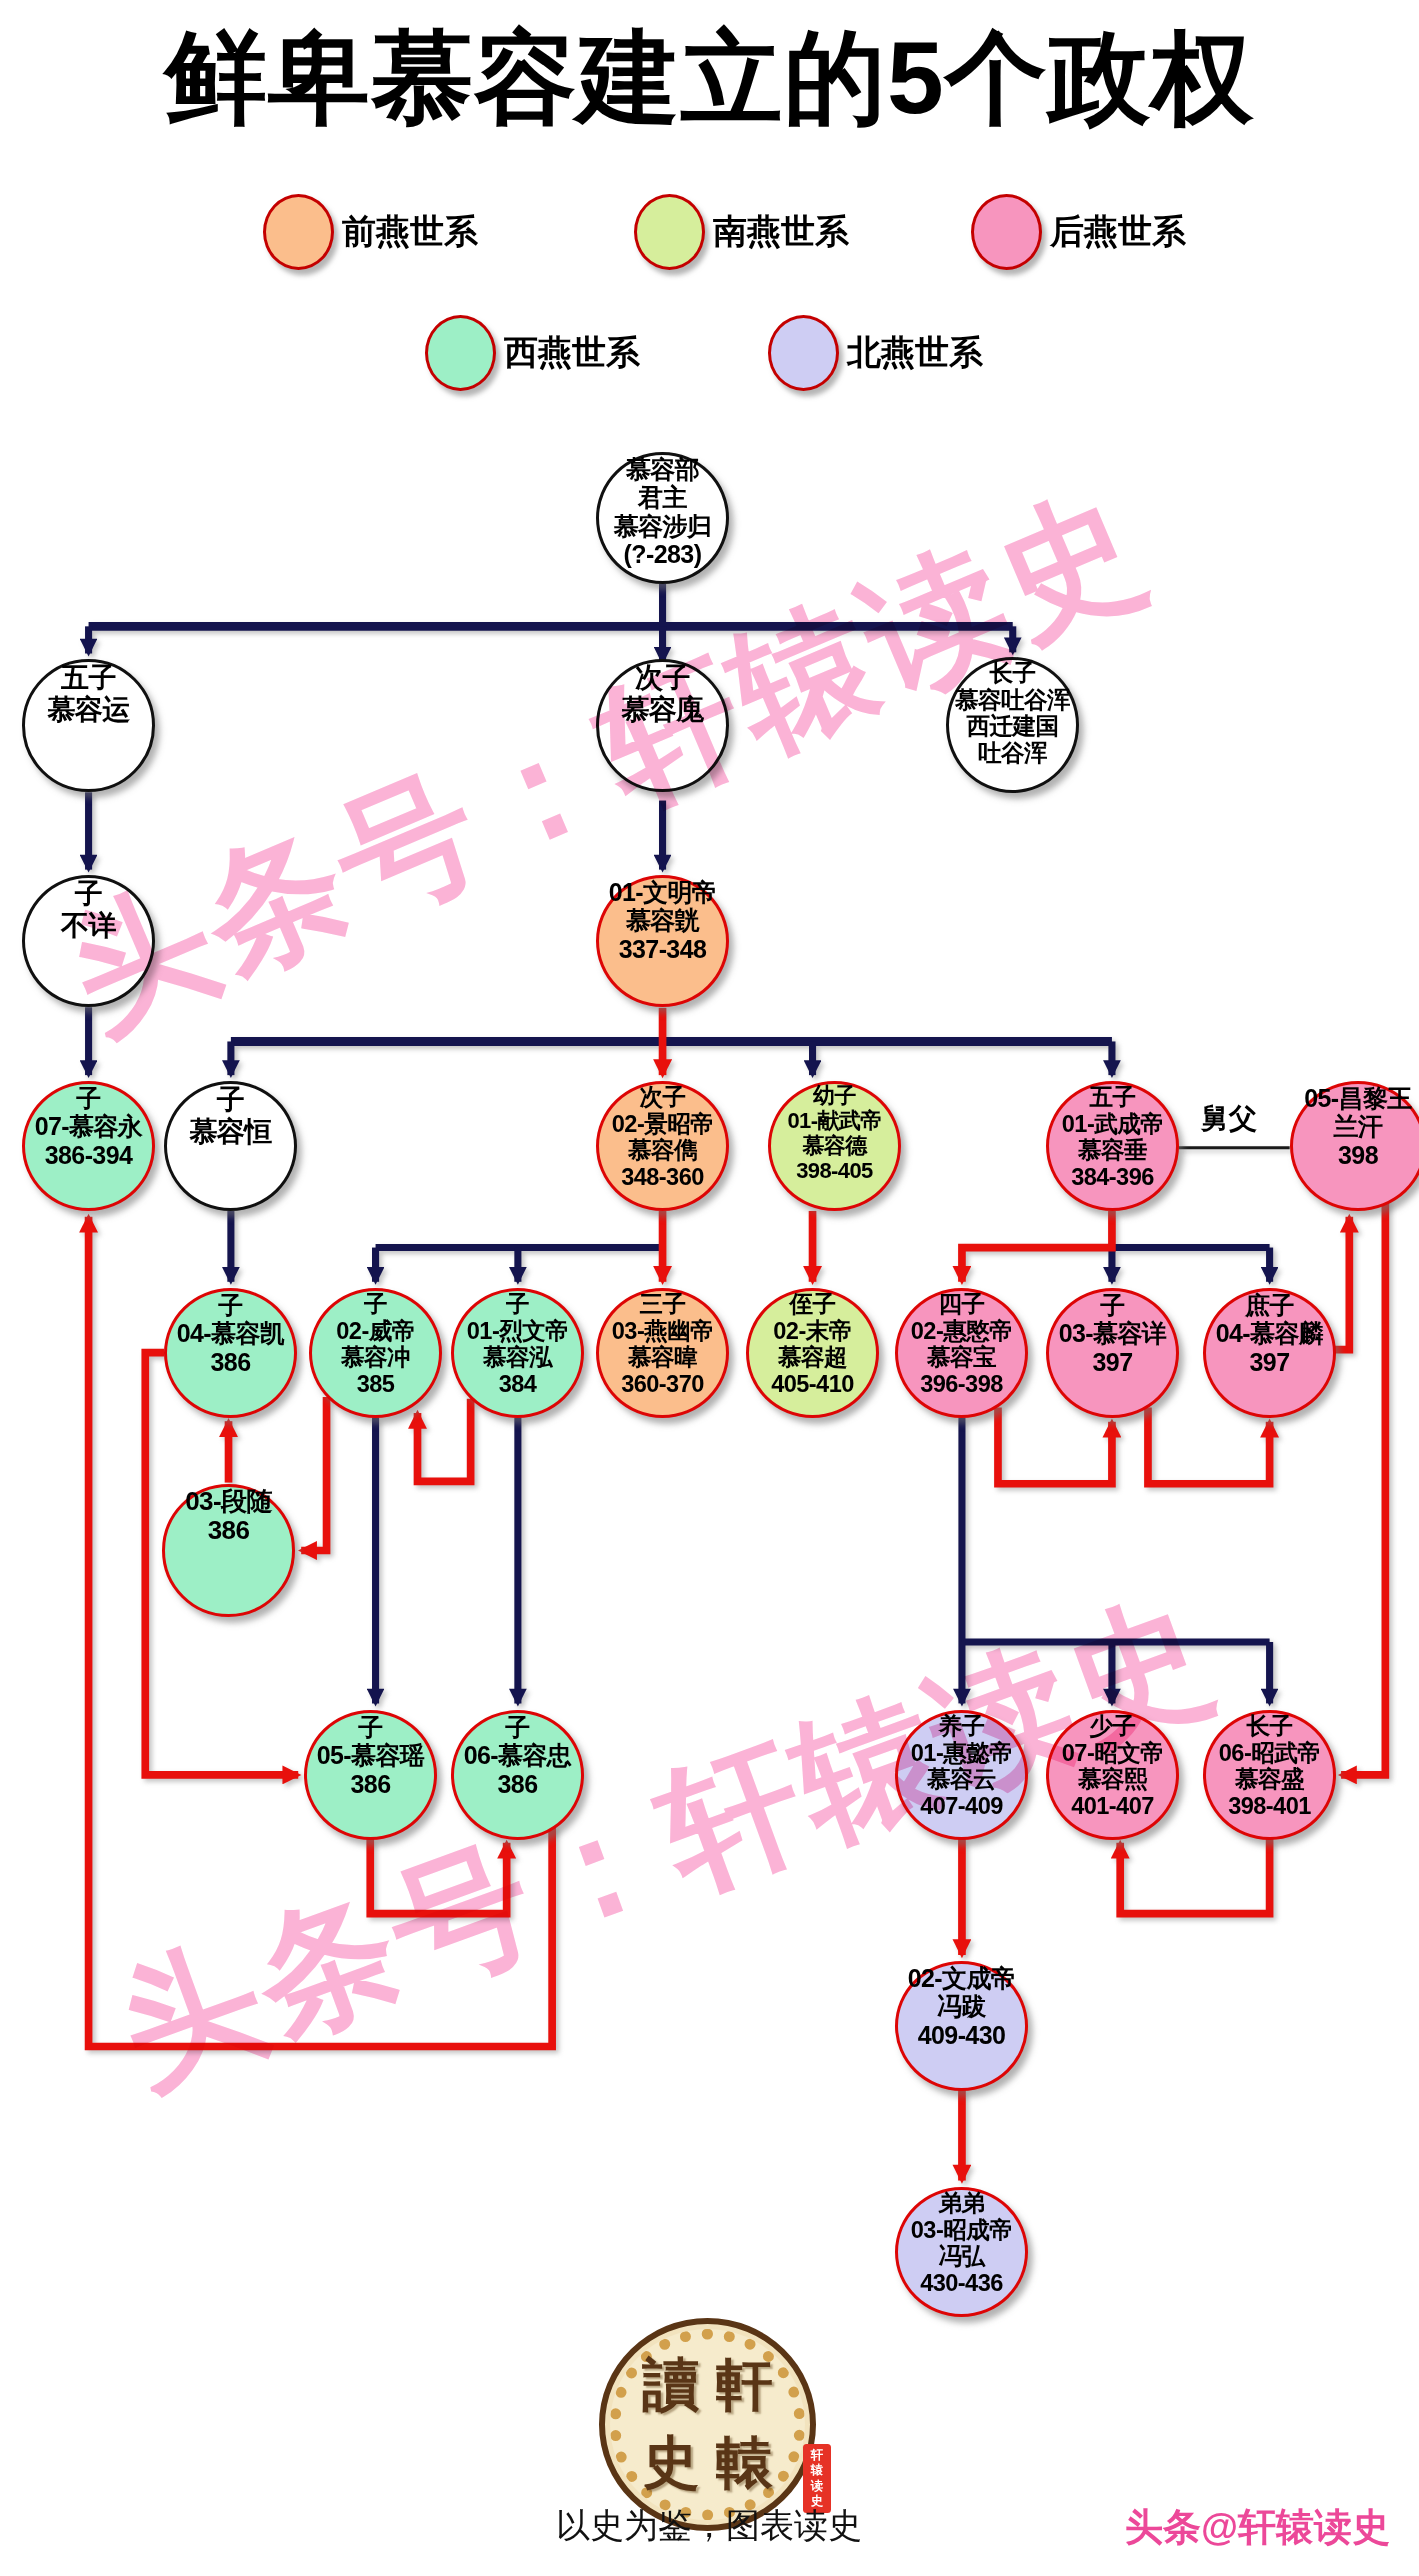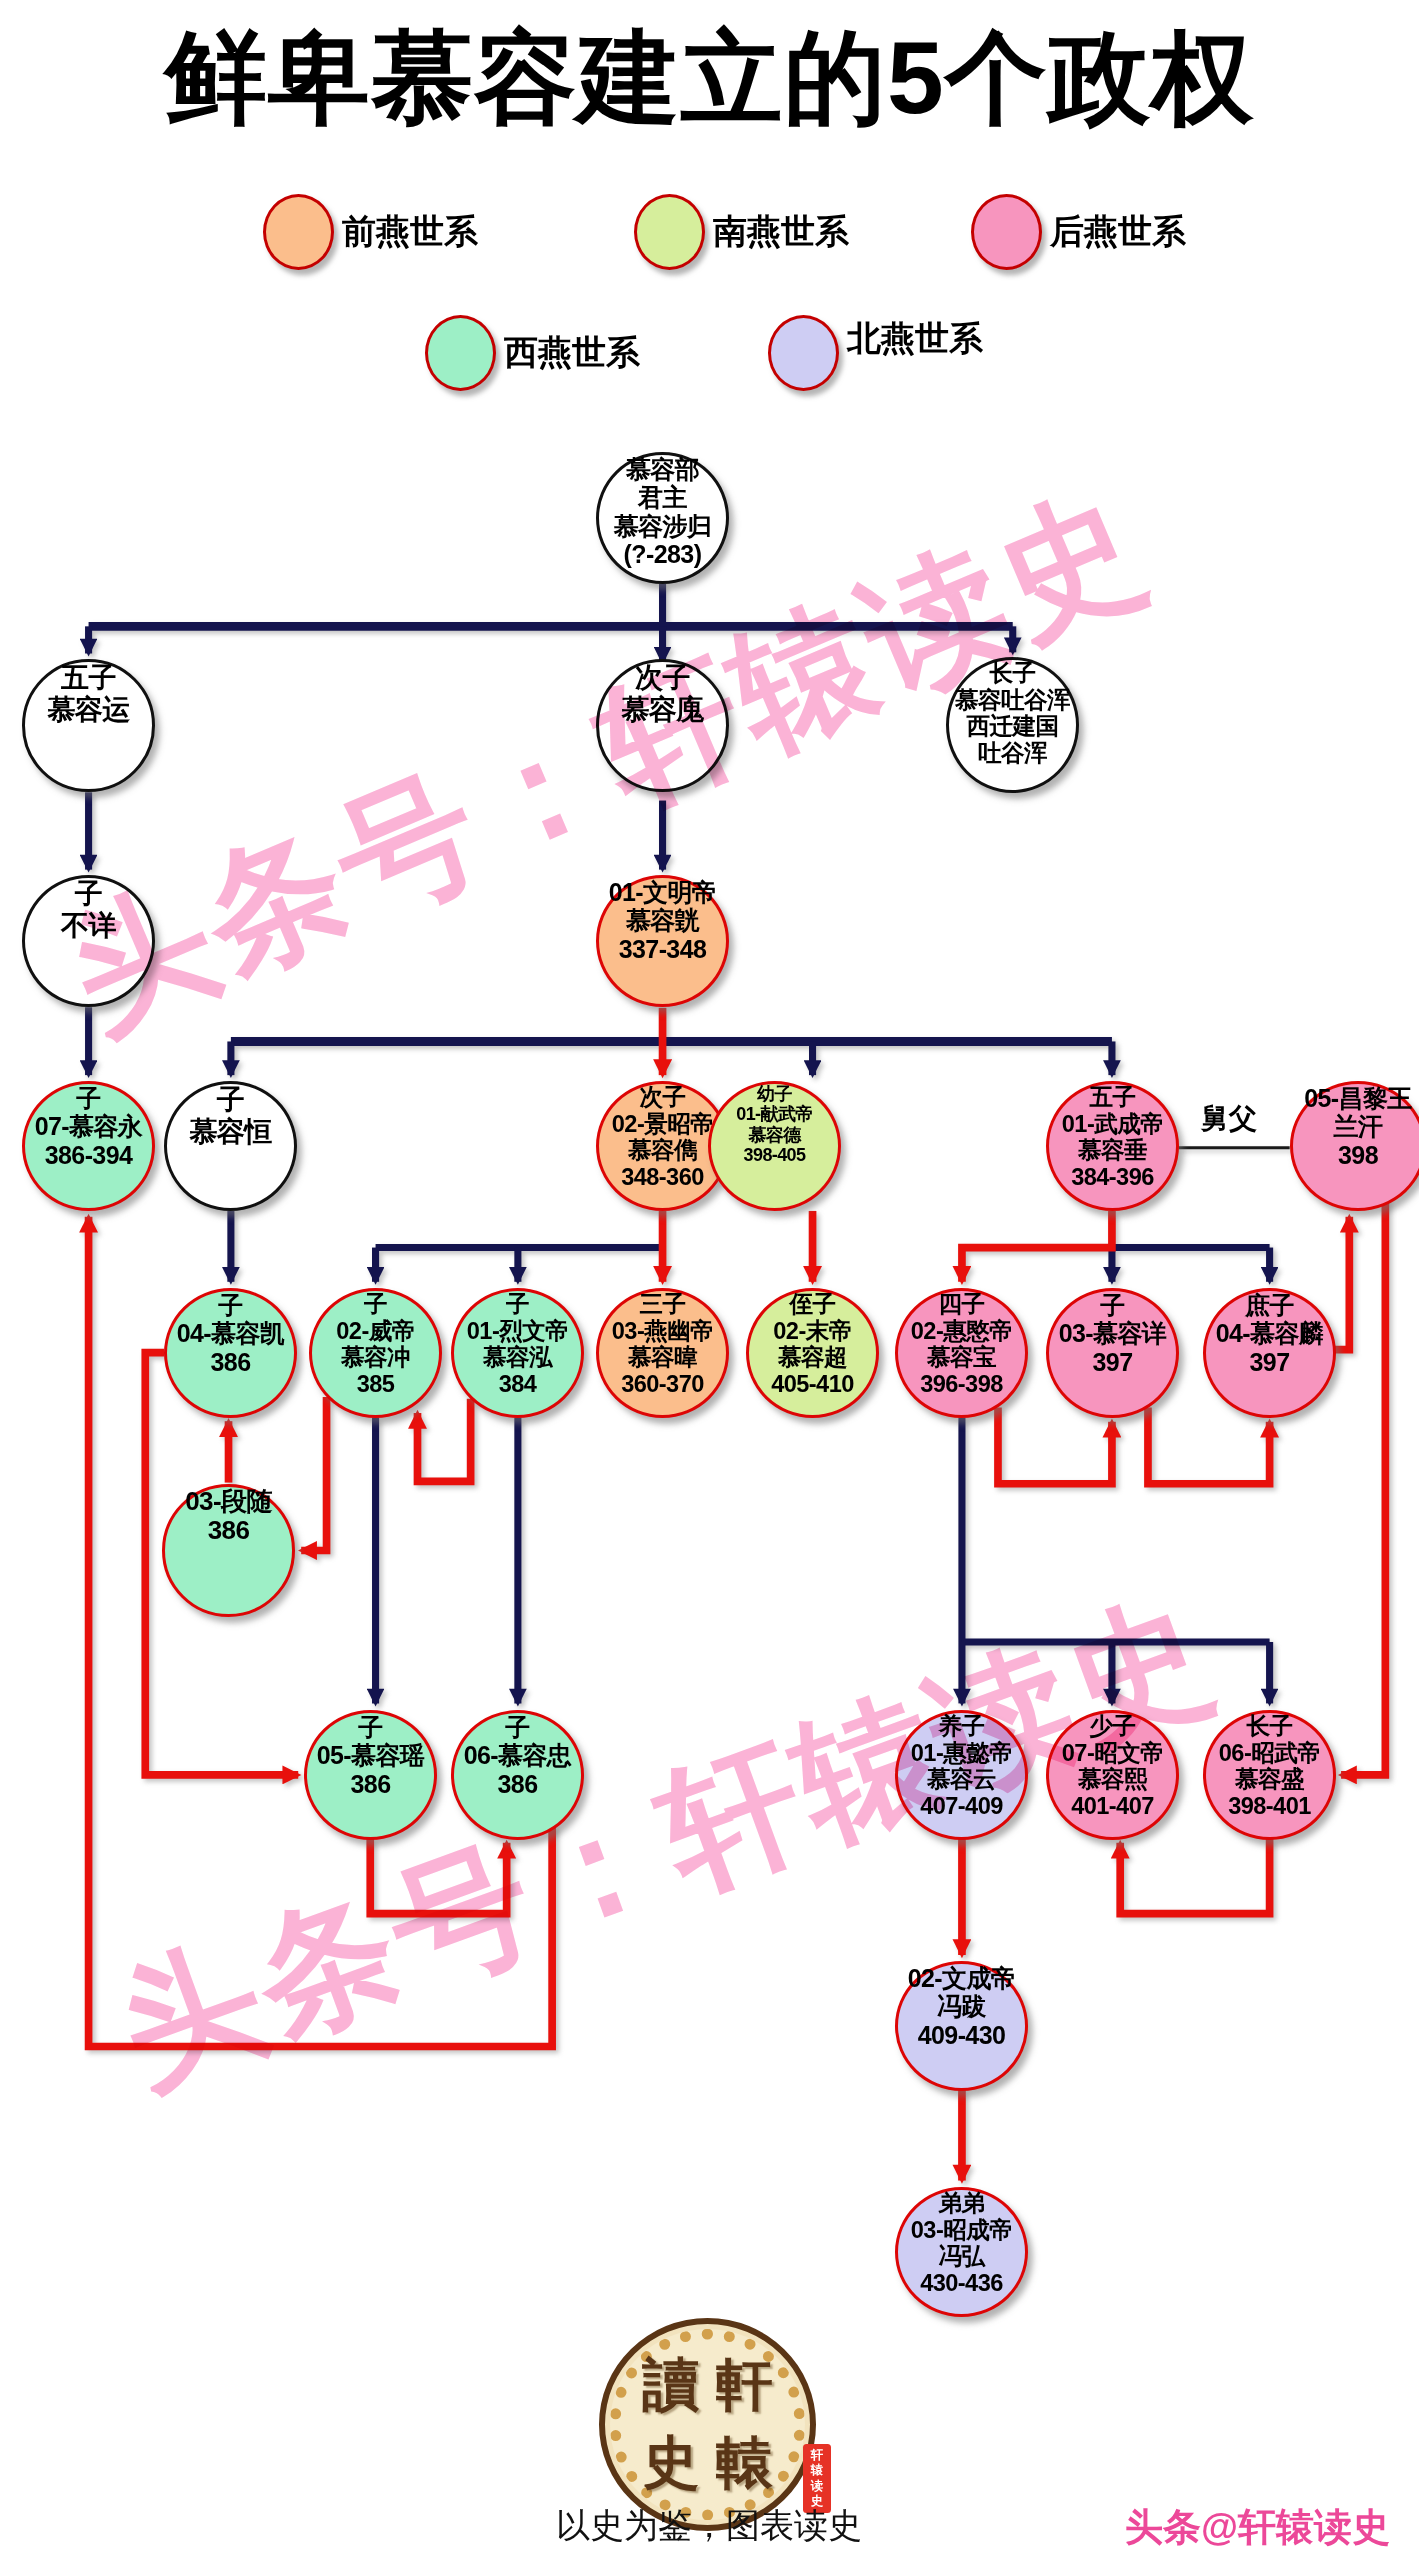--- a/index.html
+++ b/index.html
@@ -49,21 +49,21 @@
   <div id="legend">
       <div class="lg-dot" style="left: 263px; top: 194px; background: rgb(251, 190, 140);"></div>
       <div class="lg-label" style="left: 342px; top: 232px;">前燕世系</div>
       <div class="lg-dot" style="left: 634px; top: 194px; background: rgb(214, 238, 156);"></div>
       <div class="lg-label" style="left: 713px; top: 232px;">南燕世系</div>
       <div class="lg-dot" style="left: 971px; top: 194px; background: rgb(247, 149, 190);"></div>
       <div class="lg-label" style="left: 1050px; top: 232px;">后燕世系</div>
       <div class="lg-dot" style="left: 425px; top: 315px; background: rgb(157, 239, 198);"></div>
       <div class="lg-label" style="left: 504px; top: 353px;">西燕世系</div>
       <div class="lg-dot" style="left: 768px; top: 315px; background: rgb(206, 205, 243);"></div>
-      <div class="lg-label" style="left: 847px; top: 339px;">北燕世系</div>
+      <div class="lg-label" style="left: 847px; top: 353px;">北燕世系</div>
     </div>
 
   <svg id="wires" width="1419" height="2576" viewBox="0 0 2403 4361">
     <defs>
       <marker id="an" viewBox="0 0 12 12" refX="10" refY="6" markerWidth="32" markerHeight="30" markerUnits="userSpaceOnUse" orient="auto">
           <path d="M0 0 L12 6 L0 12 Z" fill="#14144e"></path>
         </marker>
       <marker id="ar" viewBox="0 0 12 12" refX="10" refY="6" markerWidth="34" markerHeight="32" markerUnits="userSpaceOnUse" orient="auto">
           <path d="M0 0 L12 6 L0 12 Z" fill="#e8100c"></path>
         </marker>
@@ -152,21 +152,21 @@
       <div class="node" style="left: 164px; top: 1081px; width: 133px; height: 130px; background: rgb(255, 255, 255); border-color: rgb(16, 16, 16); border-width: 3px; font-size: 28px;">
         <span>子</span>
         <span>慕容恒</span>
       </div>
       <div class="node" style="left: 596px; top: 1081px; width: 133px; height: 130px; background: rgb(251, 190, 140); border-color: rgb(221, 5, 5); border-width: 3.5px; font-size: 23.6px;">
         <span>次子</span>
         <span>02-景昭帝</span>
         <span>慕容儁</span>
         <span>348-360</span>
       </div>
-      <div class="node" style="left: 708px; top: 1081px; width: 133px; height: 130px; background: rgb(214, 238, 156); border-color: rgb(221, 5, 5); border-width: 3.5px; font-size: 18px;">
+      <div class="node" style="left: 768px; top: 1081px; width: 133px; height: 130px; background: rgb(214, 238, 156); border-color: rgb(221, 5, 5); border-width: 3.5px; font-size: 22px;">
         <span>幼子</span>
         <span>01-献武帝</span>
         <span>慕容德</span>
         <span>398-405</span>
       </div>
       <div class="node" style="left: 1046px; top: 1081px; width: 133px; height: 130px; background: rgb(247, 149, 190); border-color: rgb(221, 5, 5); border-width: 3.5px; font-size: 23.6px;">
         <span>五子</span>
         <span>01-武成帝</span>
         <span>慕容垂</span>
         <span>384-396</span>

